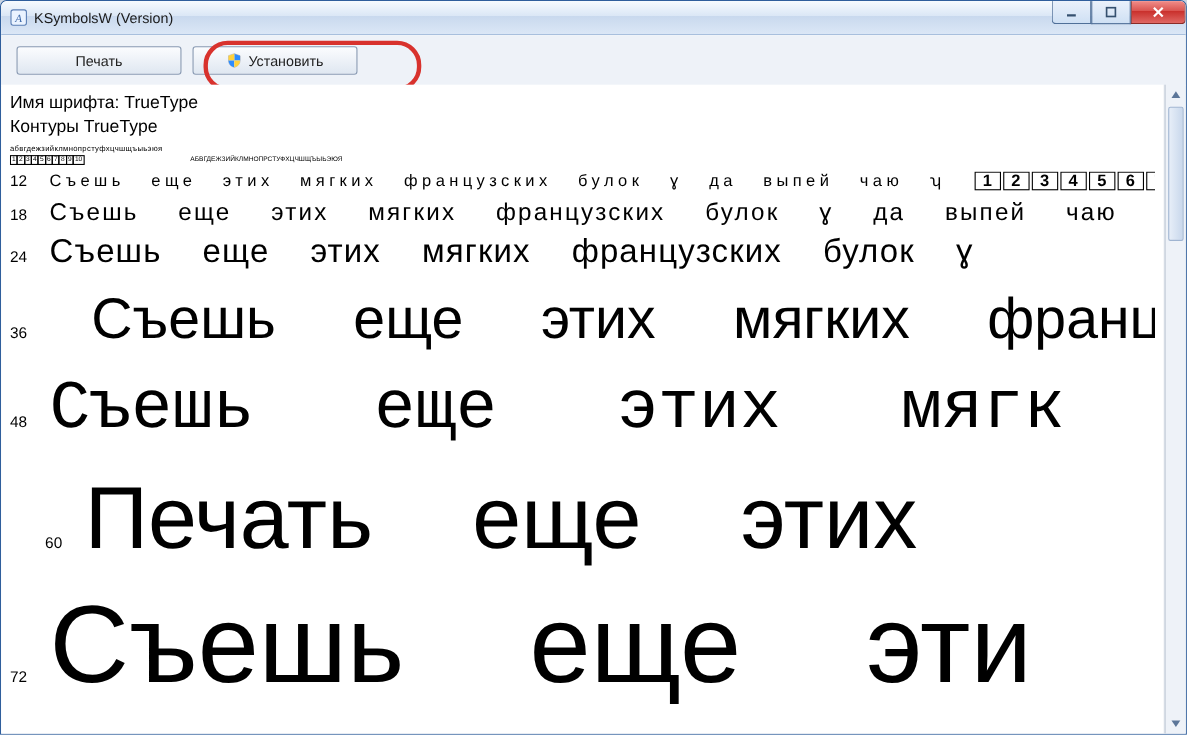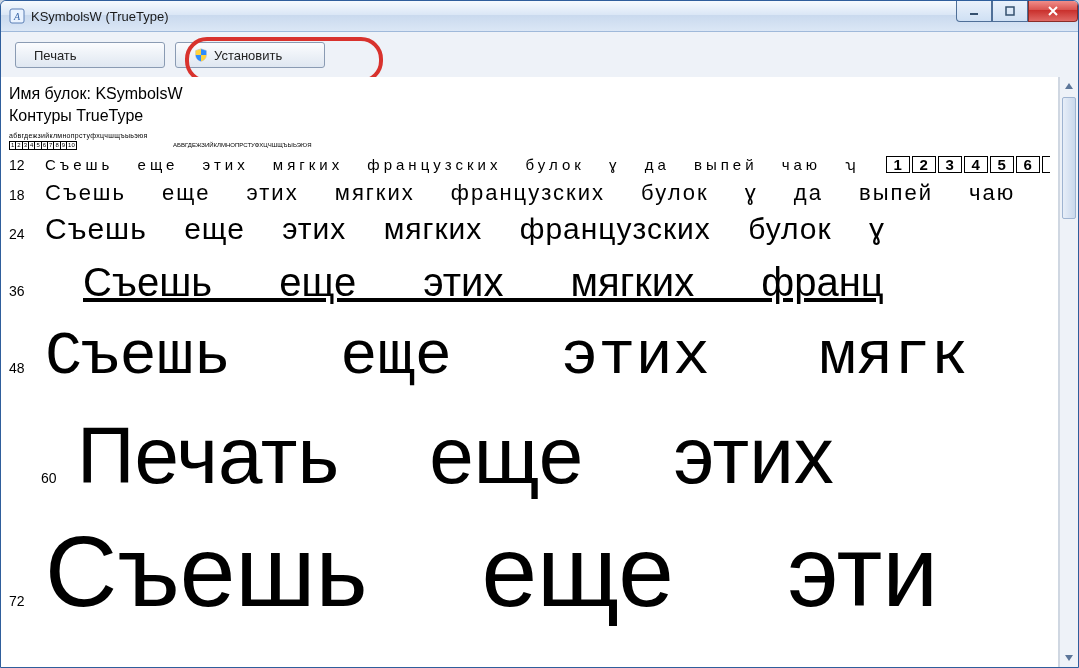--- a/index.html
+++ b/index.html
@@ -9,21 +9,21 @@
   .title-icon{width:16px;height:16px;margin-right:6px;}
   .title-text{font-size:13px;color:#1a1a1a;}
   .win-btns{position:absolute;right:0;top:0;display:flex;height:20px;}
   .win-btn{width:34px;height:20px;border:1px solid #4f6f98;border-top:none;display:flex;align-items:center;justify-content:center;background:linear-gradient(to bottom,#eaf1fb,#cfe0f4);}
   .win-btn.min{border-radius:0 0 0 4px;}
   .win-btn.close{width:48px;background:linear-gradient(to bottom,#f08d89,#d9534f 45%,#c9302c 46%,#e06864);border-color:#8a2b27;border-radius:0 0 4px 0;}
   .win-btn svg{display:block;}
   .win-btn.close svg path{stroke:#fff;}
   
   .toolbar{height:46px;background:#eef2f8;border-bottom:1px solid #cfd7e2;display:flex;align-items:center;padding:0 14px;gap:10px;position:relative;}
-  .tb-btn{height:26px;min-width:150px;background:linear-gradient(to bottom,#fbfcfe,#dfe7f1);border:1px solid #8a9bb3;border-radius:3px;font-size:13px;color:#222;display:flex;align-items:center;justify-content:flex-start;gap:6px;cursor:pointer;padding:0 18px;box-sizing:border-box;}
+  .tb-btn{height:26px;min-width:150px;background:linear-gradient(to bottom,#fbfcfe,#dfe7f1);border:1px solid #8a9bb3;border-radius:3px;font-size:13px;color:#222;display:flex;align-items:center;justify-content:center;gap:6px;cursor:pointer;padding:0 18px;box-sizing:border-box;}
   .shield{width:14px;height:14px;}
   .red-circle{position:absolute;left:184px;top:5px;width:190px;height:38px;border:4px solid #d8322d;border-radius:22px;pointer-events:none;}
   
   .body-wrap{position:absolute;left:0;right:0;top:76px;bottom:0;display:flex;}
   .content{flex:1;overflow:hidden;background:#fff;border-right:1px solid #cfd7e2;padding:6px 8px 0 8px;color:#000;}
   .scrollbar{width:18px;background:#eef2f8;border-left:1px solid #d0d7e1;position:relative;}
   .sb-arrow{height:18px;display:flex;align-items:center;justify-content:center;}
   .sb-arrow svg{display:block;}
   .sb-thumb{position:absolute;left:2px;right:2px;top:20px;height:120px;background:linear-gradient(to right,#e7eef8,#c9d8ec);border:1px solid #9fb4d1;border-radius:2px;}
   .sb-arrow.bottom{position:absolute;bottom:0;left:0;right:0;}
@@ -32,38 +32,38 @@
   .tiny-row{margin-top:4px;font-size:7px;line-height:9px;white-space:nowrap;overflow:hidden;letter-spacing:.3px;}
   .tiny-row2{font-size:7px;line-height:9px;white-space:nowrap;overflow:hidden;}
   .num-box{border:1px solid #000;padding:0 1px;display:inline-block;font-size:6px;line-height:7px;margin-right:-1px;}
   
   .sample-row{display:flex;align-items:baseline;white-space:nowrap;overflow:hidden;margin-top:6px;}
   .size-label{width:30px;flex:none;font-size:14px;color:#000;text-align:left;padding-right:6px;}
   .sample-text{font-family:Arial,Helvetica,sans-serif;font-weight:400;flex:none;}
   .s12 .sample-text{font-size:15px;letter-spacing:4px;word-spacing:16px;}
   .s18 .sample-text{font-size:22px;letter-spacing:2px;word-spacing:28px;}
   .s24 .sample-text{font-size:30px;letter-spacing:1px;word-spacing:28px;}
-  .s36 .sample-text{font-size:40px;word-spacing:56px;text-decoration:underline;}
+  .s36 .sample-text{font-size:52px;word-spacing:56px;}
   .s48 .sample-text{font-size:62px;word-spacing:72px;font-family:Liberation Mono, monospace;}
   .s60 .sample-text{font-size:80px;word-spacing:68px;}
   .s72 .sample-text{font-size:100px;word-spacing:86px;text-align:center;}
   .big-num-box{display:inline-block;border:1.5px solid #000;font-family:Arial;font-weight:700;font-size:15px;line-height:15px;width:22px;text-align:center;margin-left:2px;}
   .num-strip{display:inline-block;margin-left:24px;}
 </style>
 </head>
 <body>
 
 <div class="window">
 
   <div class="titlebar">
     <svg class="title-icon" viewBox="0 0 16 16">
       <rect x="1" y="1" width="14" height="14" rx="2" fill="#eaf3ff" stroke="#5b7fb5"></rect>
       <text x="8" y="12" text-anchor="middle" font-size="10" fill="#3a67a8" font-family="serif" font-style="italic">A</text>
     </svg>
-    <span class="title-text">KSymbolsW (TrueType)</span>
+    <span class="title-text">KSymbolsW (Version)</span>
     <div class="win-btns">
       <div class="win-btn min">
         <svg width="12" height="12">
             <path d="M2 9 H10" stroke="#35506f" stroke-width="2"></path>
           </svg>
       </div>
       <div class="win-btn">
         <svg width="12" height="12">
             <rect x="2" y="2" width="8" height="8" fill="none" stroke="#35506f" stroke-width="1.5"></rect>
           </svg>
@@ -89,21 +89,21 @@
         <path d="M14 8 H8 V15 C11 14.5 14 12 14 8 Z" fill="#ffd23e"></path>
       </svg>
       <span>Установить</span>
     </button>
     <div class="red-circle"></div>
   </div>
 
   <div class="body-wrap">
     <div class="content">
 
-      <div class="info-line">Имя булок: KSymbolsW</div>
+      <div class="info-line">Имя шрифта: TrueType</div>
       <div class="info-line">Контуры TrueType</div>
 
       <div class="tiny-row">абвгдежзийклмнопрстуфхцчшщъыьэюя</div>
       <div class="tiny-row2">
         <span class="num-box">1</span><span class="num-box">2</span><span class="num-box">3</span><span class="num-box">4</span><span class="num-box">5</span><span class="num-box">6</span><span class="num-box">7</span><span class="num-box">8</span><span class="num-box">9</span><span class="num-box">10</span>
         &nbsp;&nbsp;&nbsp;&nbsp;&nbsp;&nbsp;&nbsp;&nbsp;&nbsp;&nbsp;&nbsp;&nbsp;&nbsp;&nbsp;&nbsp;&nbsp;&nbsp;&nbsp;&nbsp;&nbsp;&nbsp;&nbsp;&nbsp;&nbsp;&nbsp;&nbsp;&nbsp;&nbsp;&nbsp;&nbsp;&nbsp;&nbsp;&nbsp;&nbsp;&nbsp;&nbsp;&nbsp;&nbsp;&nbsp;&nbsp;&nbsp;&nbsp;&nbsp;&nbsp;&nbsp;&nbsp;&nbsp;&nbsp;
         <span style="font-size:6px;">АБВГДЕЖЗИЙКЛМНОПРСТУФХЦЧШЩЪЫЬЭЮЯ</span>
       </div>
 
       <div class="sample-row s12">

